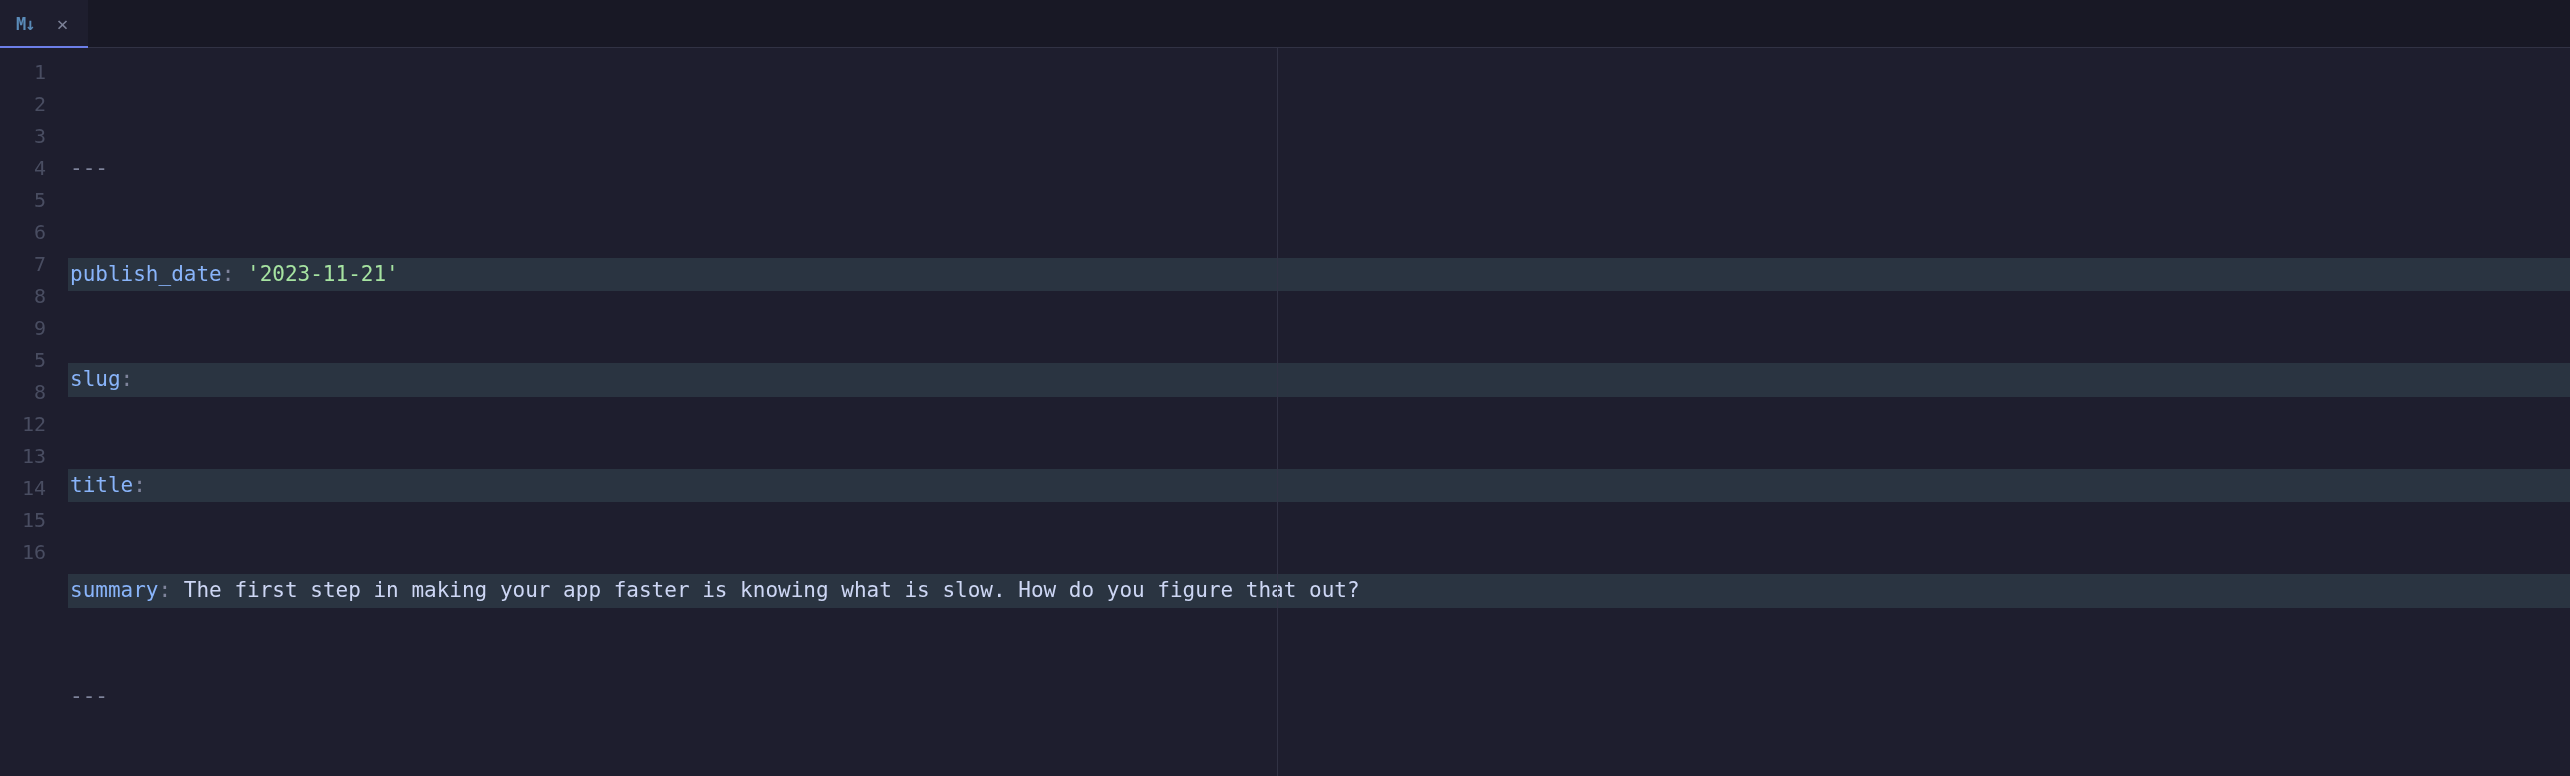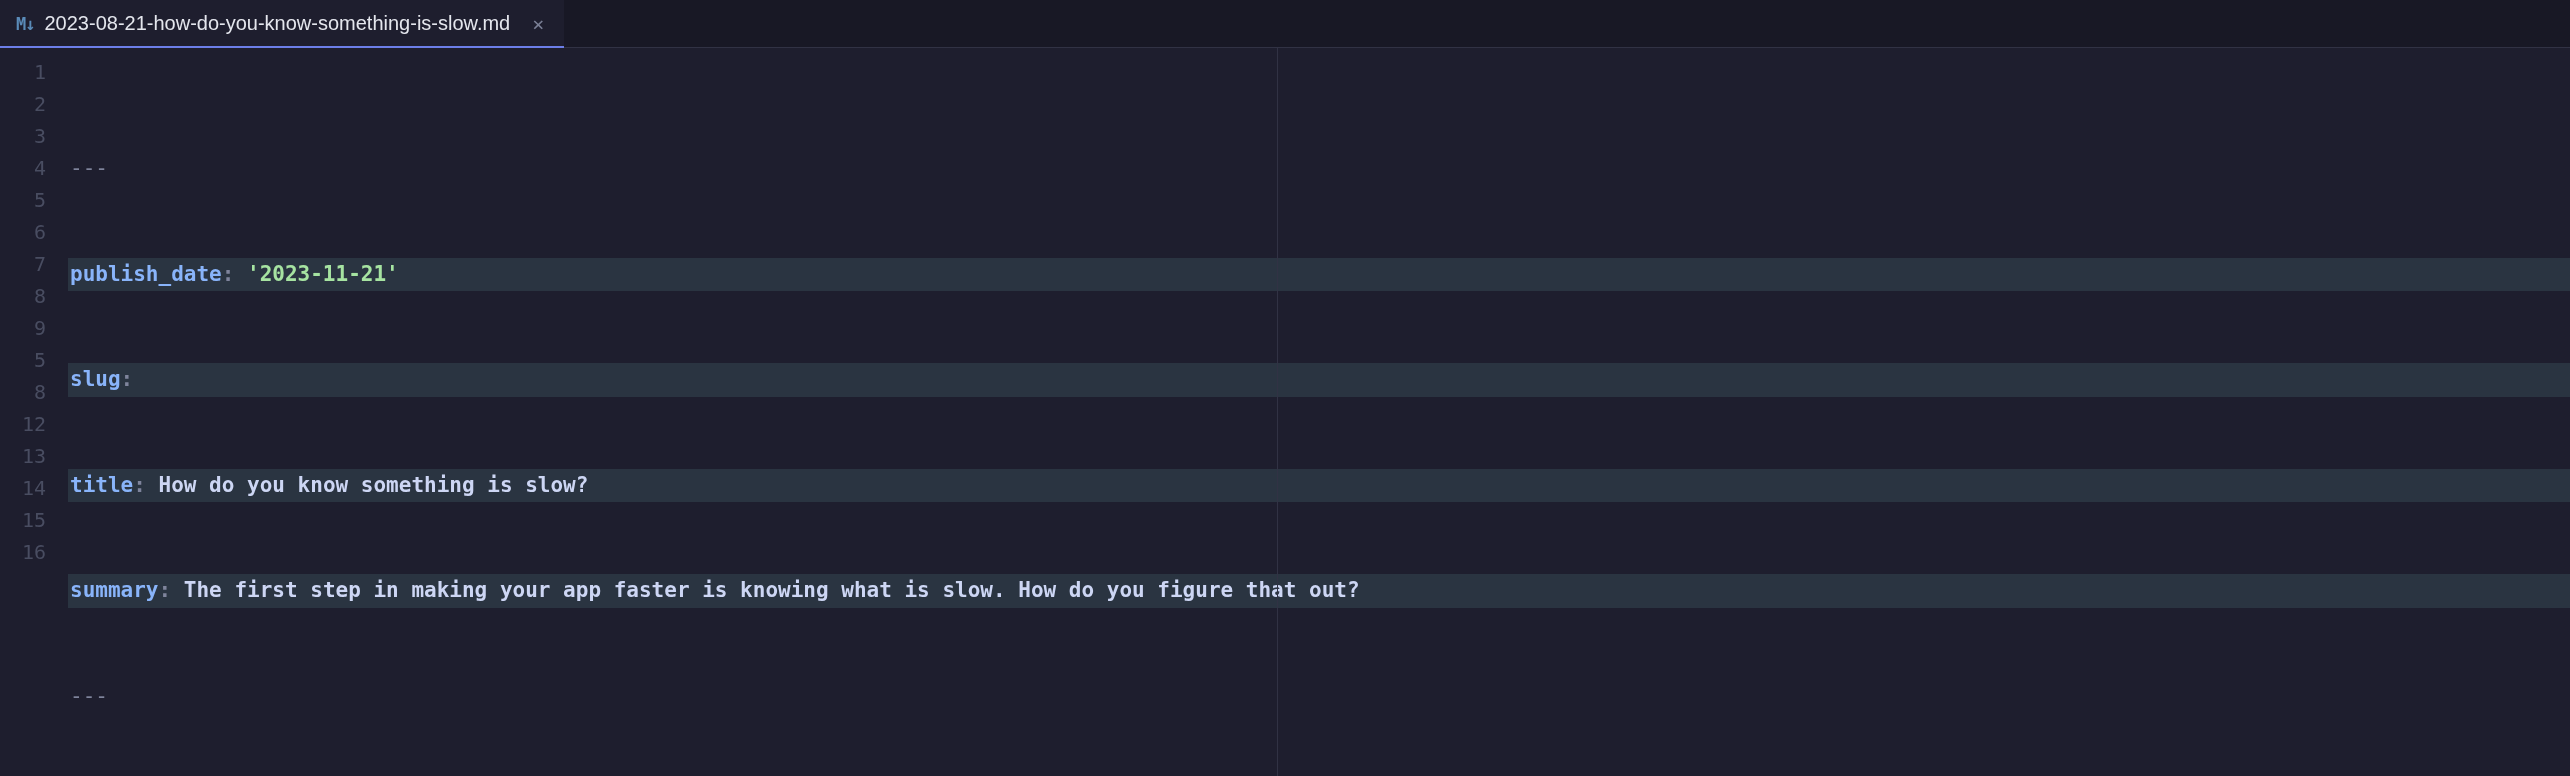--- a/index.html
+++ b/index.html
@@ -89,21 +89,20 @@
       overflow: hidden;
     }
     .code-line {
       line-height: 1.6;
       height: 1.6em;
       display: flex;
       padding-left: 2px;
     }
     .code-line.highlighted {
       background: #2a3441;
-      font-weight: bold;
     }
     .ruler {
       position: absolute;
       top: 0;
       bottom: 0;
       left: 1213px;
       width: 1px;
       background: #313244;
       z-index: 0;
     }
@@ -111,21 +110,20 @@
     .tok-key { color: #89b4fa; }
     .tok-string { color: #a6e3a1; }
     .tok-text { color: #cdd6f4; }
   </style>
 </head>
 <body>
 
 <div class="tab-bar">
   <div class="tab active">
     <span class="md-icon">M↓</span>
-    <span class="tab-title">2023-08-21-how-do-you-know-something-is-slow.md</span>
     <span class="tab-close">×</span>
   </div>
 </div>
 
 <div class="editor">
   <div class="gutter">
     <div class="ln">1</div>
     <div class="ln">2</div>
     <div class="ln">3</div>
     <div class="ln">4</div>
@@ -145,21 +143,21 @@
 
   <div class="code">
     <div class="ruler"></div>
 
     <div class="code-line"><span class="tok-punct">---</span></div>
 
     <div class="code-line highlighted"><span class="tok-key">publish_date</span><span class="tok-punct">: </span><span class="tok-string">'2023-11-21'</span></div>
 
     <div class="code-line highlighted"><span class="tok-key">slug</span><span class="tok-punct">: </span></div>
 
-    <div class="code-line highlighted"><span class="tok-key">title</span><span class="tok-punct">: </span><span class="tok-text">How do you know something is slow?</span></div>
+    <div class="code-line highlighted"><span class="tok-key">title</span><span class="tok-punct">: </span></div>
 
     <div class="code-line highlighted"><span class="tok-key">summary</span><span class="tok-punct">: </span><span class="tok-text">The first step in making your app faster is knowing what is slow. How do you figure that out?</span></div>
 
     <div class="code-line"><span class="tok-punct">---</span></div>
 
     
 
     
 
     

